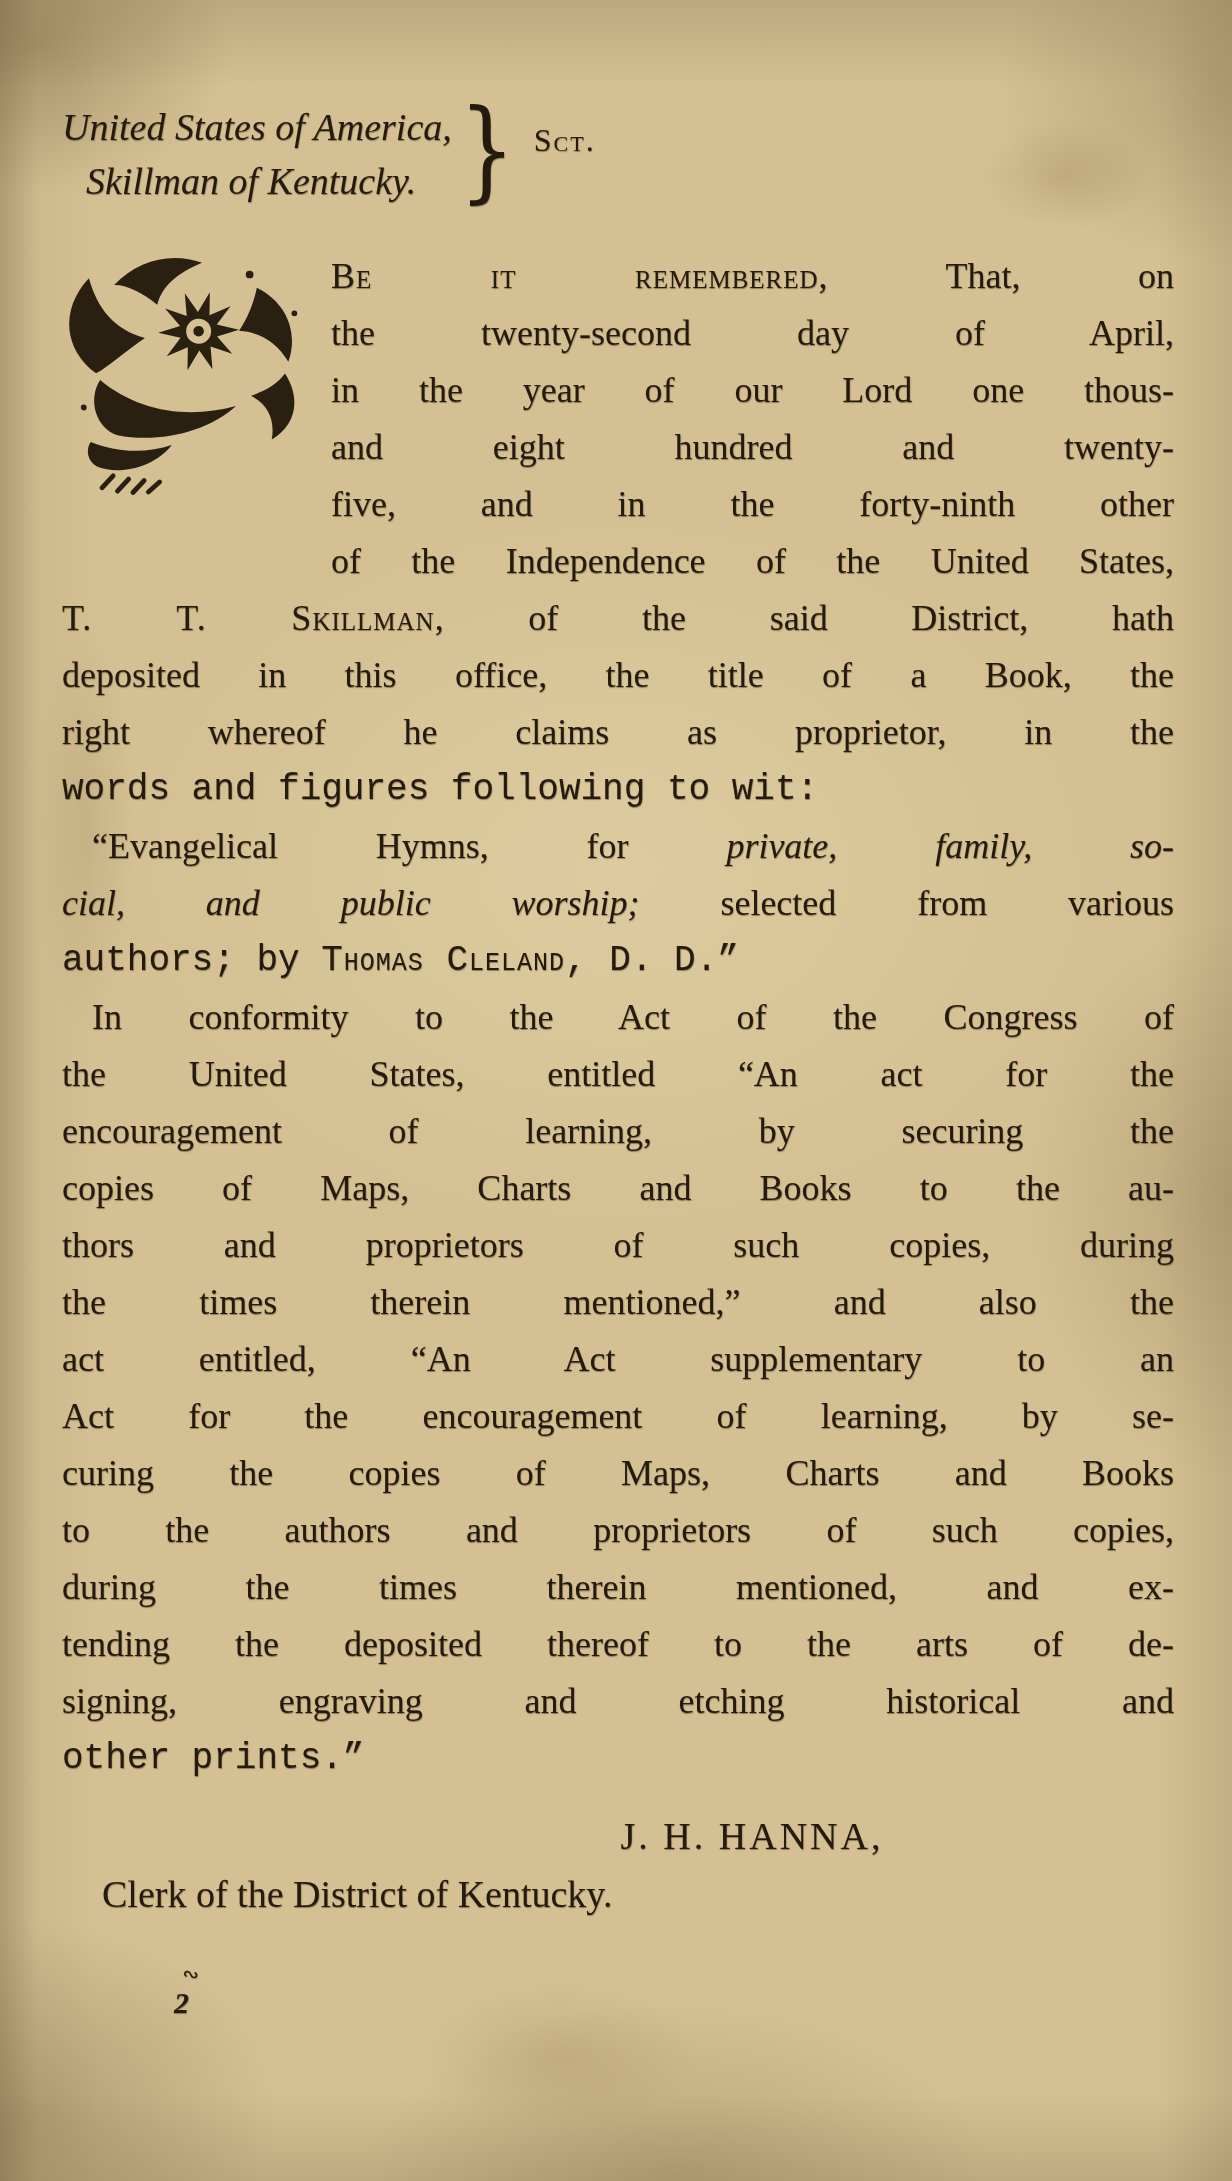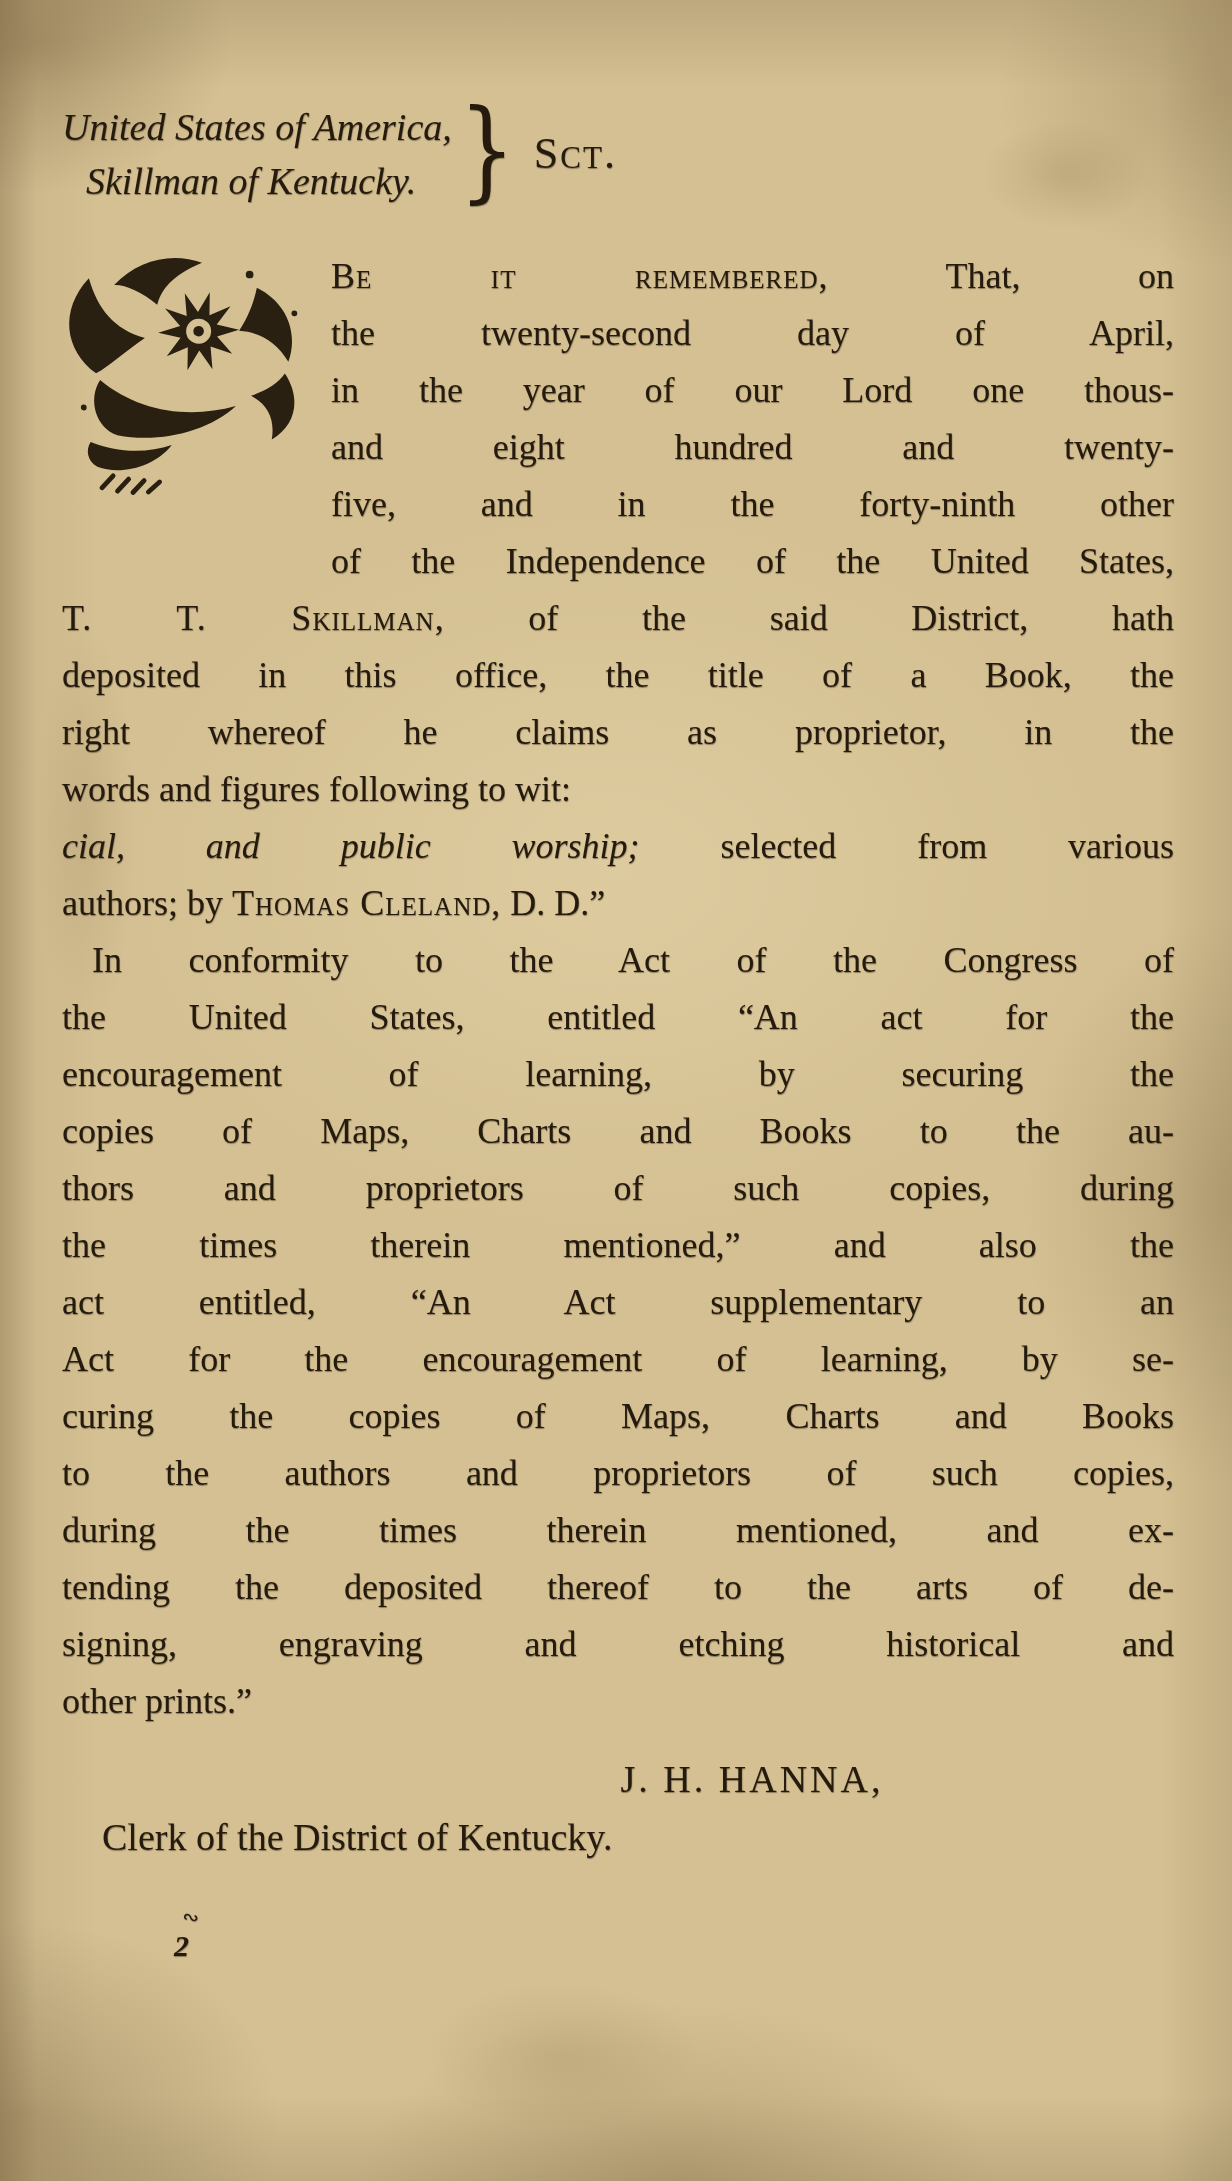--- a/index.html
+++ b/index.html
@@ -28,30 +28,30 @@
     text-shadow:0.5px 0.6px 1px rgba(45,32,16,0.45);
   }
 
   .header{display:flex;align-items:flex-start;}
   .header-lines{font-style:italic;font-size:38px;line-height:54px;white-space:nowrap;}
   .header-line2{padding-left:24px;}
   .brace{
     font-family:"DejaVu Serif",serif;font-size:110px;line-height:108px;
     transform:scaleX(0.8);margin:-4px 2px 0 0;
   }
-  .sct{font-size:44px;font-variant:small-caps;letter-spacing:2px;margin-top:28px;margin-left:10px;font-family:Liberation Serif, serif;}
+  .sct{font-size:32px;font-variant:small-caps;letter-spacing:2px;margin-top:22px;margin-left:10px;font-family:Liberation Serif, serif;}
 
   .body-text{margin-top:40px;font-size:36px;line-height:57px;}
   .ornament{
     float:left;width:255px;height:285px;margin:2px 22px 0 -8px;
     transform:rotate(-2deg);
   }
   .ornament svg{width:100%;height:260px;display:block;}
   .line{text-align:justify;text-align-last:justify;}
-  .line.last{text-align-last:left;}
+  .line.last{text-align-last:left;font-family:Liberation Mono, monospace;}
   .line.indent{padding-left:30px;}
   .sc{font-variant:small-caps;letter-spacing:1px;}
   .i{font-style:italic;}
 
   .signature{margin-top:20px;font-size:38px;line-height:58px;}
   .sig-name{text-align:center;letter-spacing:3px;transform:translateX(134px);}
   .sig-title{text-align:left;transform:translateX(40px);}
 
   .mark{margin-top:45px;margin-left:112px;line-height:1;width:60px;}
   .mark-flourish{display:block;font-family:"DejaVu Sans",sans-serif;font-size:20px;transform:rotate(14deg);margin-left:8px;color:#2b2013;}
@@ -109,20 +109,21 @@
           <div class="line"><span>in the year of our Lord one thous-</span></div>
           <div class="line"><span>and eight hundred and twenty-</span></div>
           <div class="line"><span>five, and in the forty-ninth other</span></div>
           <div class="line"><span>of the Independence of the United States,</span></div>
           <div class="line"><span class="sc">T. T. Skillman,</span><span> of the said District, hath</span></div>
           <div class="line"><span>deposited in this office, the title of a Book, the</span></div>
           <div class="line"><span>right whereof he claims as proprietor, in the</span></div>
           <div class="line last"><span>words and figures following to wit:</span></div>
         </div>
         <div class="para">
+          <div class="line indent"><span>“Evangelical Hymns, for </span><span class="i">private, family, so-</span></div>
           <div class="line"><span class="i">cial, and public worship;</span><span> selected from various</span></div>
           <div class="line last"><span>authors; by </span><span class="sc">Thomas Cleland,</span><span> D. D.”</span></div>
         </div>
         <div class="para">
           <div class="line indent"><span>In conformity to the Act of the Congress of</span></div>
           <div class="line"><span>the United States, entitled “An act for the</span></div>
           <div class="line"><span>encouragement of learning, by securing the</span></div>
           <div class="line"><span>copies of Maps, Charts and Books to the au-</span></div>
           <div class="line"><span>thors and proprietors of such copies, during</span></div>
           <div class="line"><span>the times therein mentioned,” and also the</span></div>

